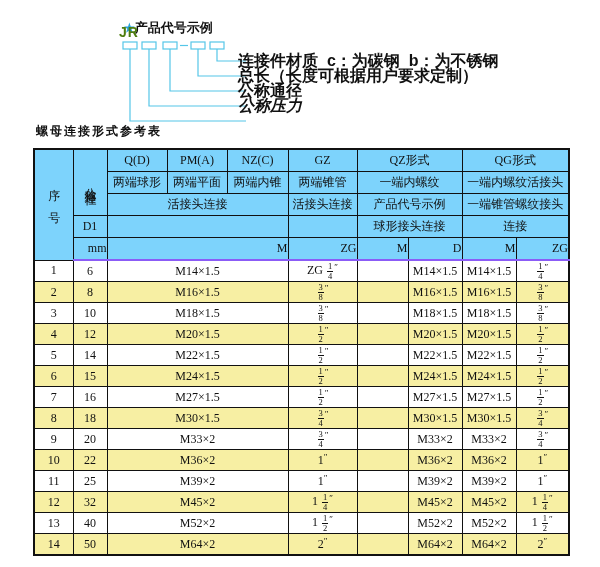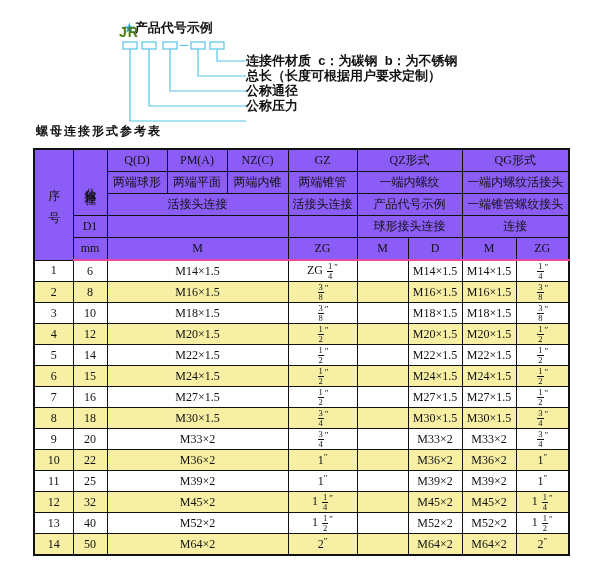--- a/index.html
+++ b/index.html
@@ -7,31 +7,31 @@
     width:600px;height:567px;position:relative;background:#ffffff;
     font-family:"Liberation Sans",sans-serif;color:#111;
     overflow:hidden;
   }
   
   .diagram{position:absolute;left:0;top:0;width:600px;height:130px;}
   .diagram svg{position:absolute;left:0;top:0;}
   .diag-title{position:absolute;left:124px;top:19px;font-size:13px;font-weight:700;white-space:pre;}
   .diag-title .star{color:#2AA3DB;font-size:12px;}
   .diag-prefix{position:absolute;left:119px;top:24px;font-size:14px;font-weight:700;color:#4d7c0f;letter-spacing:1px;}
-  .diag-label{position:absolute;left:246px;font-size:13px;font-weight:600;white-space:pre;line-height:14px;}
+  .diag-label{position:absolute;left:238px;font-size:16px;font-weight:600;white-space:pre;line-height:14px;}
   
   .table-title{position:absolute;left:36px;top:123px;font-size:12px;font-weight:700;
     font-family:"Liberation Serif",serif;letter-spacing:2px;}
   
   table.ref{position:absolute;left:33px;top:148px;width:535px;border-collapse:collapse;
     table-layout:fixed;border:2px solid #111;font-family:"Liberation Serif",serif;}
   table.ref th,table.ref td{border:1px solid #111;padding:0;text-align:center;vertical-align:middle;
     font-weight:400;font-size:12px;overflow:hidden;}
-  table.ref thead th{background:#8b5cf6;height:21px;}
-  table.ref thead tr.units th{border-bottom:2px solid #ec4899;}
+  table.ref thead th{background:#7dd3fc;height:21px;}
+  table.ref thead tr.units th{border-bottom:2px solid #8b5cf6;text-align:right;}
   table.ref tbody td{height:20px;background:#ffffff;}
   table.ref tbody tr.alt td{background:#F7EFA3;}
   .vert{writing-mode:vertical-rl;text-orientation:upright;margin:0 auto;}
   th.seq .vert{letter-spacing:24px;}
   th.dn .vert{letter-spacing:2px;}
   .frac{display:inline-flex;flex-direction:column;vertical-align:middle;line-height:1.05;
     font-size:8.5px;margin:0 1px;}
   .frac .fnum{border-bottom:1px solid #111;padding:0 1px;}
   .frac .fden{padding:0 1px;}
   .pr{font-size:9px;vertical-align:4px;}
@@ -53,21 +53,21 @@
       <polyline points="170,49 170,91 246,91"></polyline>
       <polyline points="149,49 149,106 246,106"></polyline>
       <polyline points="130,49 130,121 246,121"></polyline>
     </g>
   </svg>
   <div class="diag-title"><span class="star">★</span><span>产品代号示例</span></div>
   <div class="diag-prefix">JR</div>
   <div class="diag-label" style="top:54px;">连接件材质  c：为碳钢  b：为不锈钢</div>
   <div class="diag-label" style="top:69px;">总长（长度可根据用户要求定制）</div>
   <div class="diag-label" style="top:84px;">公称通径</div>
-  <div class="diag-label" style="top:99px;">公称压力</div>
+  <div class="diag-label" style="top:99px;font-style:italic;">公称压力</div>
 </div>
 
 <div class="table-title">螺母连接形式参考表</div>
 
 <table class="ref">
   <colgroup>
     <col style="width:39px">
       <col style="width:34px">
     <col style="width:60px">
       <col style="width:60px">

